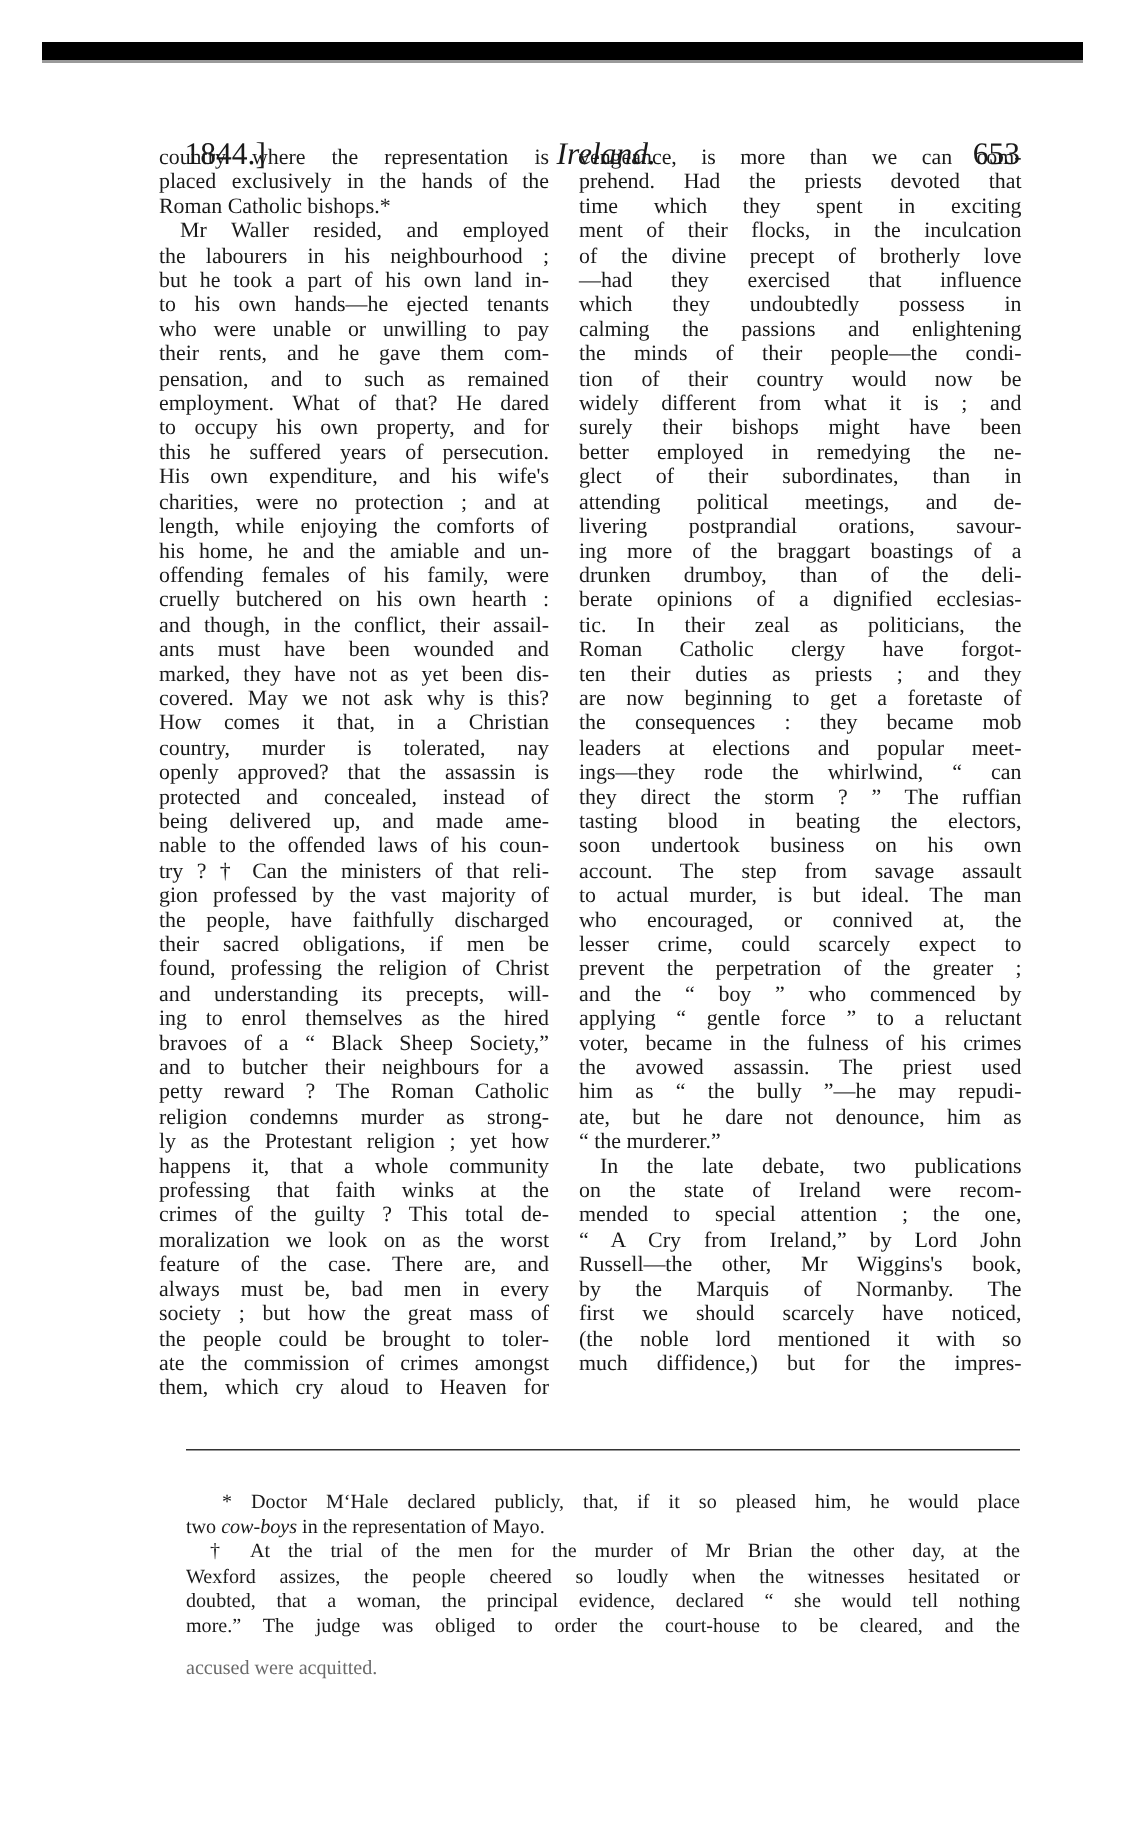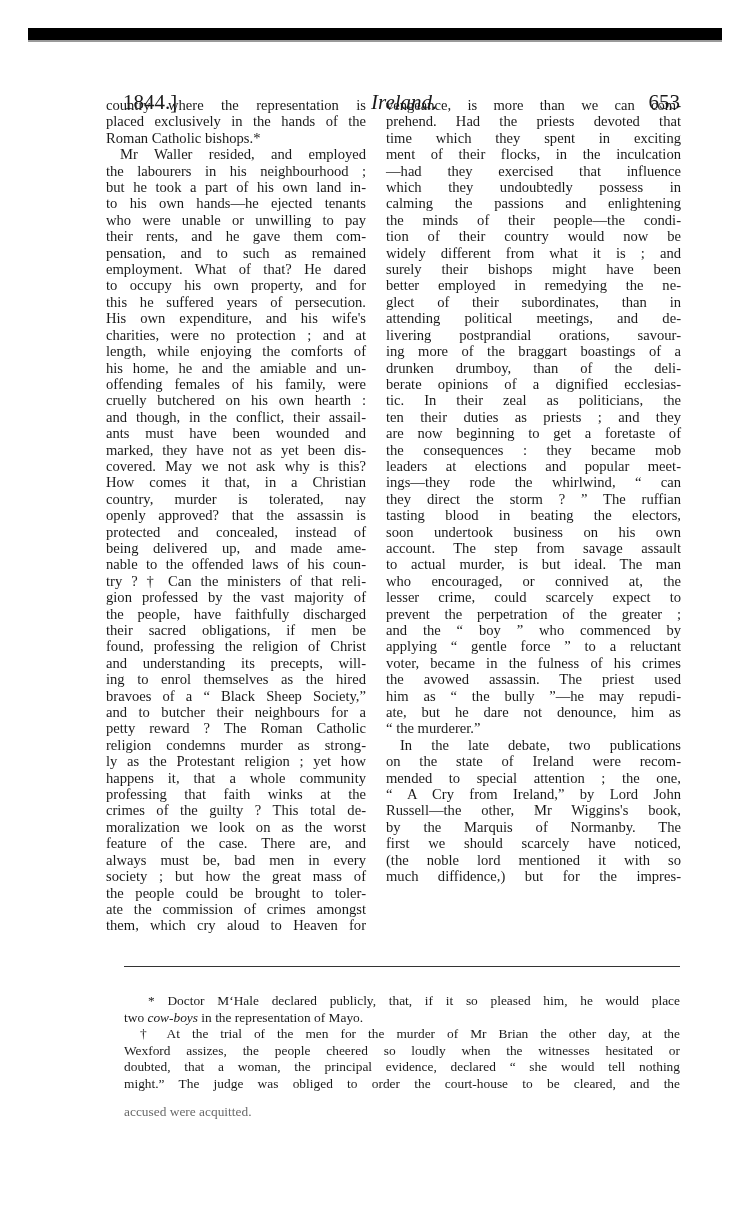--- a/index.html
+++ b/index.html
@@ -180,35 +180,37 @@
   <span class="line">the people could be brought to toler-</span>
   <span class="line">ate the commission of crimes amongst</span>
   <span class="line">them, which cry aloud to Heaven for</span>
 </div>
 
 <div class="column right">
   <span class="line">vengeance, is more than we can com-</span>
   <span class="line">prehend.  Had the priests devoted that</span>
   <span class="line">time which they spent in exciting</span>
   <span class="line">ment of their flocks, in the inculcation</span>
+  <span class="line">of the divine precept of brotherly love</span>
   <span class="line">—had they exercised that influence</span>
   <span class="line">which they undoubtedly possess in</span>
   <span class="line">calming the passions and enlightening</span>
   <span class="line">the minds of their people—the condi-</span>
   <span class="line">tion of their country would now be</span>
   <span class="line">widely different from what it is ;  and</span>
   <span class="line">surely their bishops might have been</span>
   <span class="line">better employed in remedying the ne-</span>
   <span class="line">glect of their subordinates, than in</span>
   <span class="line">attending political meetings, and de-</span>
   <span class="line">livering postprandial orations, savour-</span>
   <span class="line">ing more of the braggart boastings of a</span>
   <span class="line">drunken drumboy, than of the deli-</span>
   <span class="line">berate opinions of a dignified ecclesias-</span>
   <span class="line">tic.  In their zeal as politicians, the</span>
+  <span class="line">Roman Catholic clergy have forgot-</span>
   <span class="line">ten their duties as priests ; and they</span>
   <span class="line">are now beginning to get a foretaste of</span>
   <span class="line">the consequences : they became mob</span>
   <span class="line">leaders at elections and popular meet-</span>
   <span class="line">ings—they rode the whirlwind, “ can</span>
   <span class="line">they direct the storm ? ”  The ruffian</span>
   <span class="line">tasting blood in beating the electors,</span>
   <span class="line">soon undertook business on his own</span>
   <span class="line">account.  The step from savage assault</span>
   <span class="line">to actual murder, is but ideal.  The man</span>
@@ -234,15 +236,15 @@
 </div>
 
 <div class="footnote-rule"></div>
 
 <div class="footnotes">
   <span class="line fn-indent">*  Doctor M‘Hale declared publicly, that, if it so pleased him, he would place</span>
   <span class="line last"><span>two </span><em>cow-boys</em><span> in the representation of Mayo.</span></span>
   <span class="line fn-indent-small">†  At the trial of the men for the murder of Mr Brian the other day, at the</span>
   <span class="line">Wexford assizes, the people cheered so loudly when the witnesses hesitated or</span>
   <span class="line">doubted, that a woman, the principal evidence, declared “ she would tell nothing</span>
-  <span class="line">might.”  The judge was obliged to order the court-house to be cleared, and the</span>
+  <span class="line">more.”  The judge was obliged to order the court-house to be cleared, and the</span>
   <span class="line last faded">accused were acquitted.</span>
 </div>
 
 </body></html>

